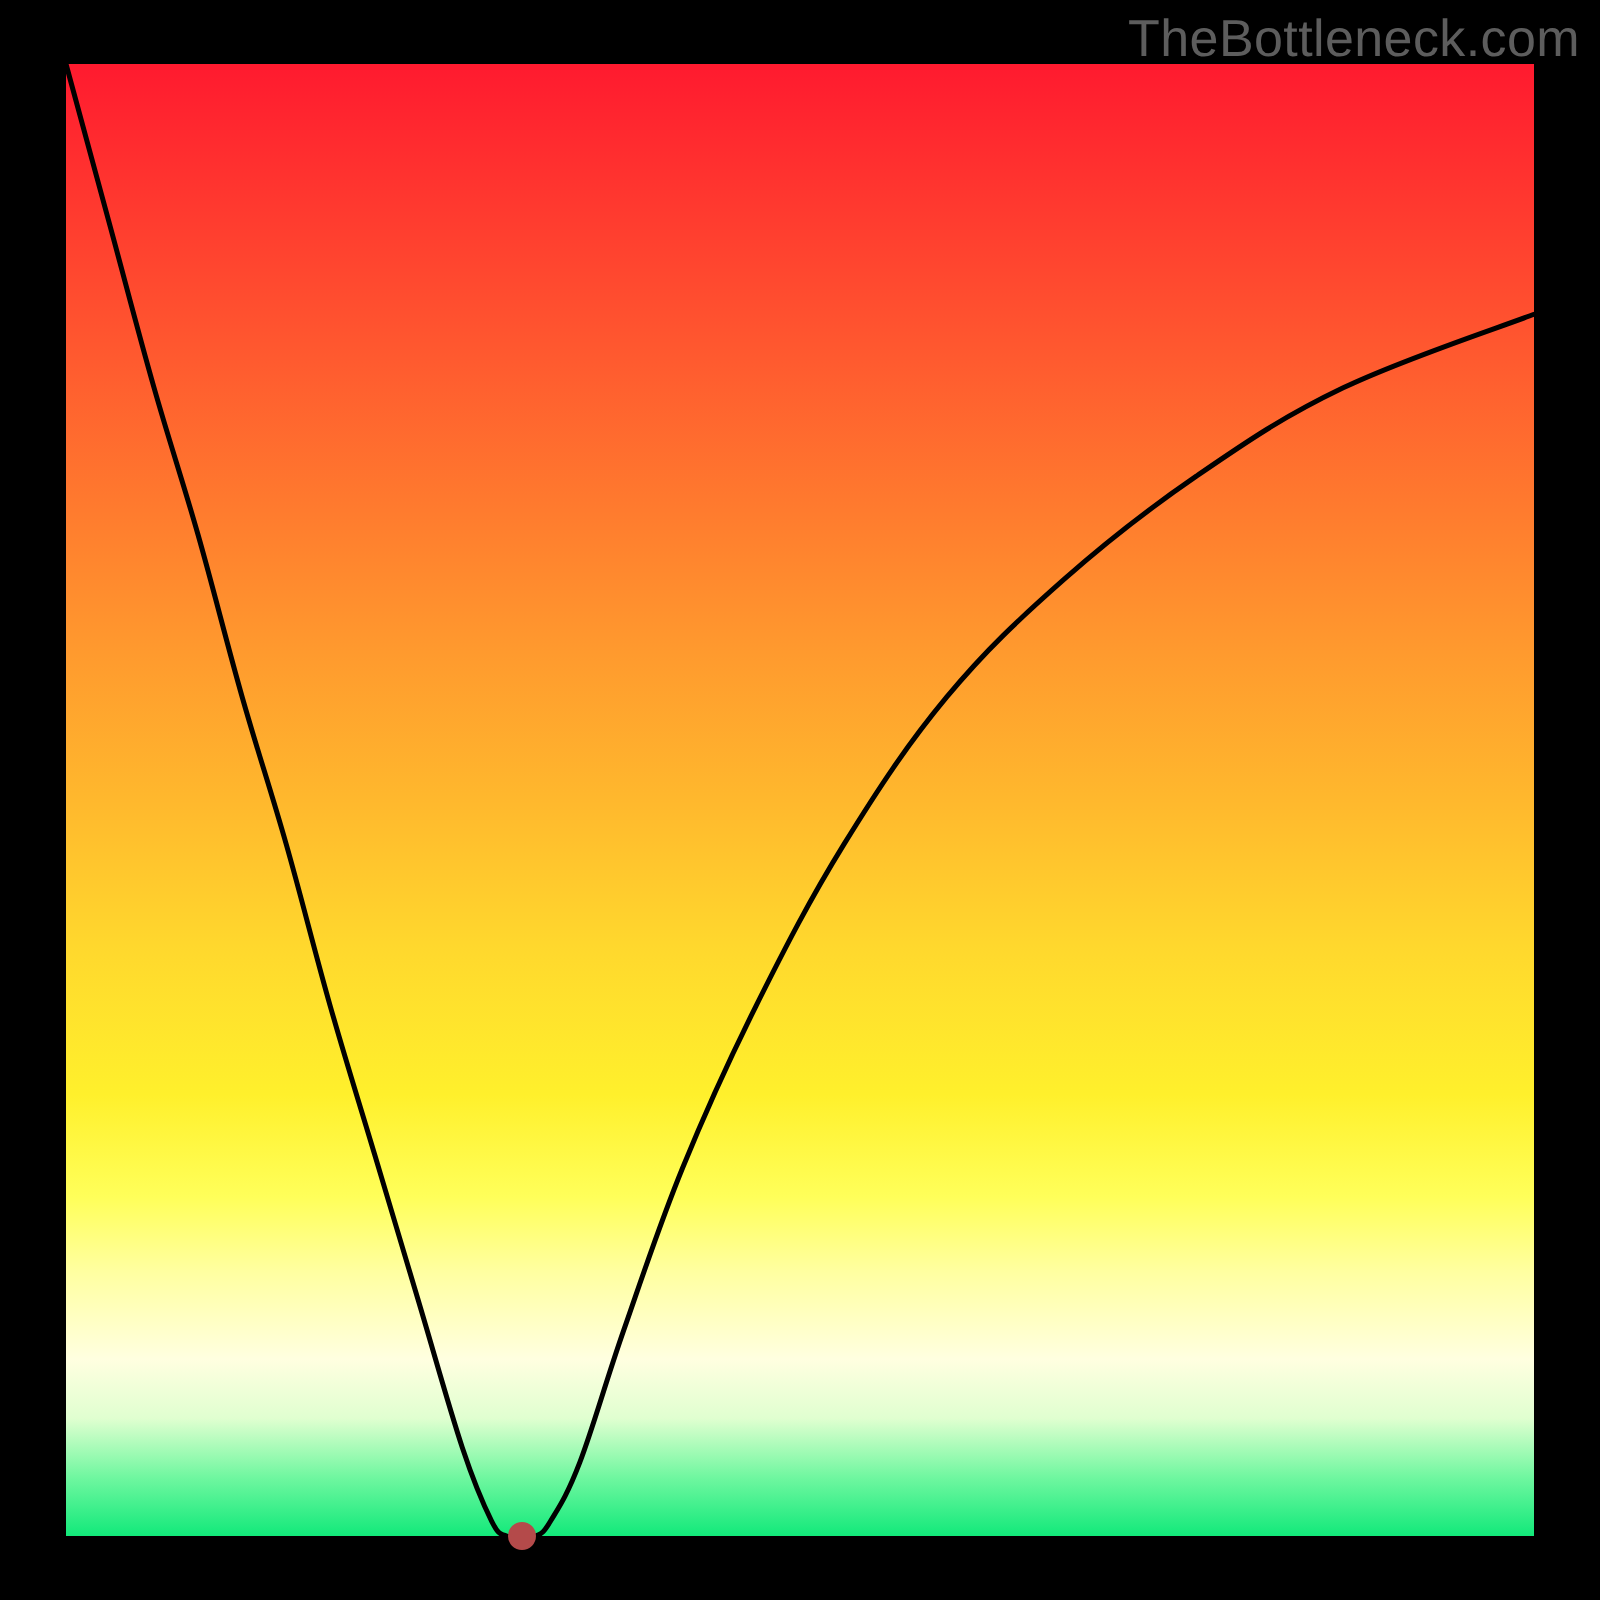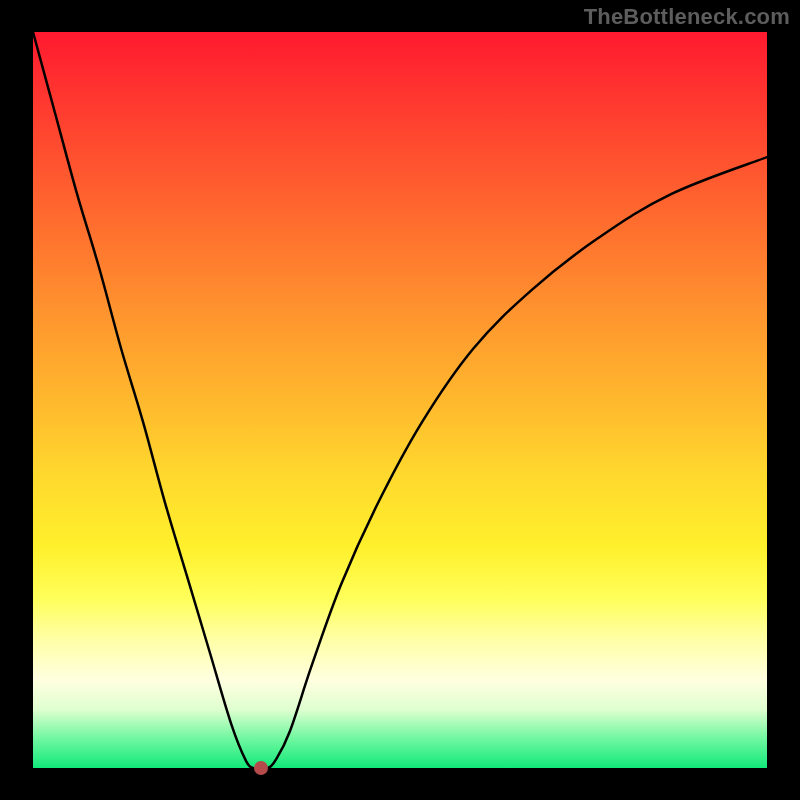--- a/index.html
+++ b/index.html
@@ -15,22 +15,22 @@
     position: relative;
     width: 800px;
     height: 800px;
     background: #000;
   }
   .watermark {
     position: absolute;
     top: 4px;
     right: 10px;
     color: #5d5d5d;
-    font-size: 22px;
-    font-weight: 700;
+    font-size: 26px;
+    font-weight: 400;
     letter-spacing: 0.2px;
     z-index: 10;
   }
   .plot-area {
     position: absolute;
     left: 33px;
     top: 32px;
     width: 734px;
     height: 736px;
     background: linear-gradient(to bottom,

